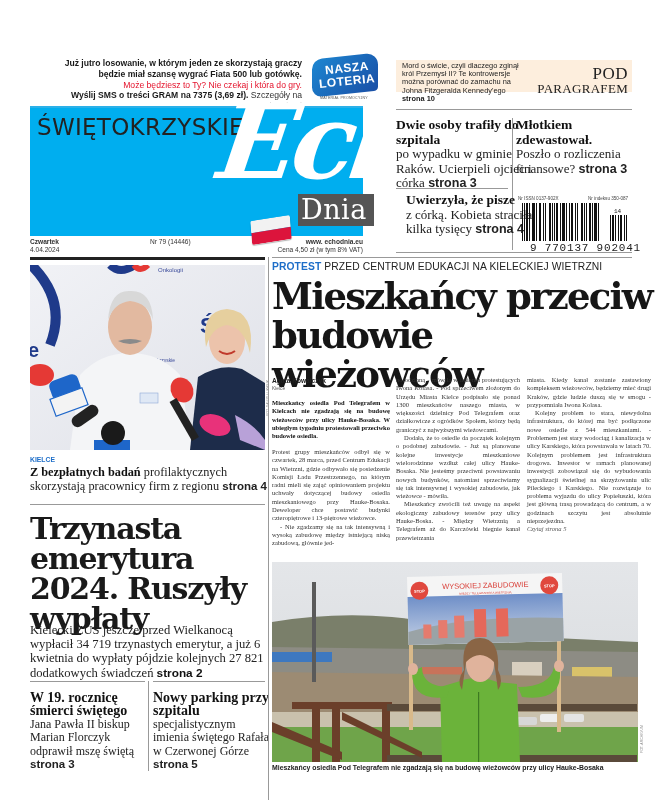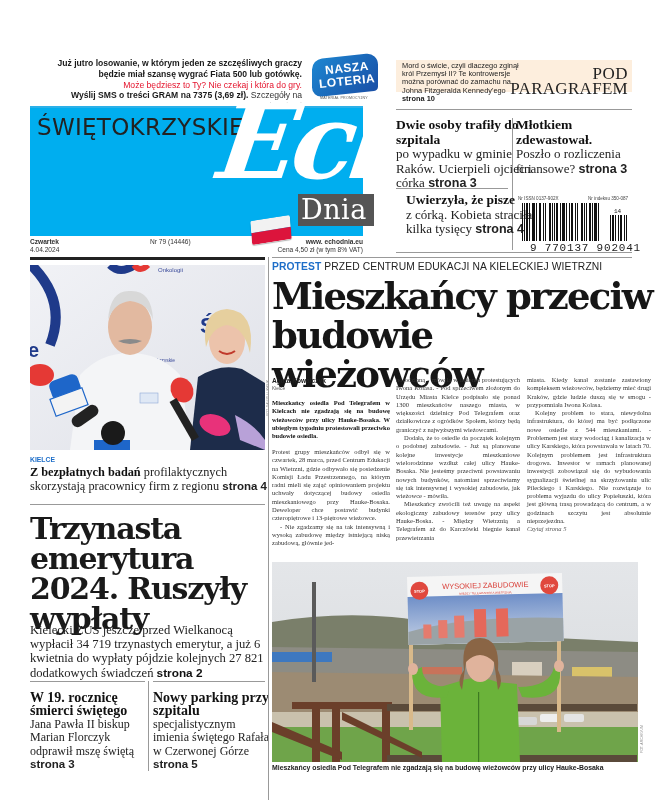--- a/index.html
+++ b/index.html
@@ -20,21 +20,21 @@
     #loteria .t2 { top: 18px; }
     #loteria .mat { position: absolute; left: 8px; top: 40px; font-size: 3.6px; color: #555; letter-spacing: 0.2px; }
     #promo-rule { left: 30px; top: 106px; width: 333px; height: 2px; background: #2bb0e8; }
 
     
     #pod { left: 396px; top: 60px; width: 236px; height: 32px; background: #fdeedd; }
     #pod .txt { position: absolute; left: 6px; top: 2px; width: 120px; font-size: 7.4px; line-height: 8.2px; color: #222; }
     #pod .txt b { font-weight: bold; }
     #pod .brand { position: absolute; right: 4px; top: 6px; text-align: right; font-family: "Liberation Serif", serif; color: #222; line-height: 15px; }
     #pod .brand .l1 { font-size: 17px; letter-spacing: 0.5px; }
-    #pod .brand .l2 { font-size: 17px; letter-spacing: 0.3px; }
+    #pod .brand .l2 { font-size: 13px; letter-spacing: 0.3px; }
     #pod-rule { left: 396px; top: 109px; width: 236px; height: 1px; background: #999; }
 
     
     #mast { left: 30px; top: 108px; width: 333px; height: 128px; background: #00aeef; overflow: visible; }
     #region { position: absolute; left: 7px; top: 6px; font-size: 23px; color: #222; letter-spacing: 0.3px; font-family: "DejaVu Sans", sans-serif; font-weight: normal; }
     #echo { position: absolute; left: 190px; top: -18px; font-family: "DejaVu Serif", serif; font-style: italic; font-weight: bold; font-size: 104px; color: #fff; letter-spacing: -6px; transform: skewX(-8deg); line-height: 1; }
     #dnia { position: absolute; left: 268px; top: 86px; width: 76px; height: 32px; background: #555; color: #fff; font-family: "DejaVu Serif", serif; font-size: 27px; line-height: 32px; padding-left: 3px; letter-spacing: 0.5px; }
     #flag { position: absolute; left: 221px; top: 110px; width: 40px; height: 24px; transform: rotate(-5deg) skewY(-4deg); border-radius: 2px; overflow: hidden; box-shadow: 0 1px 1px rgba(0,0,0,0.3); }
     #flag .w { height: 50%; background: #f2f2f2; }
     #flag .r { height: 50%; background: #dc143c; }
@@ -110,21 +110,21 @@
 
     
     #photo2 { left: 272px; top: 562px; width: 366px; height: 200px; overflow: hidden; }
     #credit2 { left: 640px; top: 725px; font-size: 3.5px; color: #888; writing-mode: vertical-rl; transform: rotate(180deg); }
     #caption { left: 272px; top: 764px; width: 380px; font-size: 6.9px; font-weight: bold; color: #222; }
   </style>
 </head>
 <body>
 
 <div id="promo" class="abs">
-  <div class="b">Już jutro losowanie, w którym jeden ze szczęśliwych graczy</div>
+  <div class="b">Już jutro losowanie, w którym jeden ze skorzystają graczy</div>
   <div class="b">będzie miał szansę wygrać Fiata 500 lub gotówkę.</div>
   <div class="red">Może będziesz to Ty? Nie czekaj i która do gry.</div>
   <div><span class="b">Wyślij SMS o treści GRAM na 7375 (3,69 zł).</span><span class="grey"> Szczegóły na naszaloteria.pl</span></div>
 </div>
 <div id="loteria" class="abs">
   <div class="bubble"></div>
   <div class="t t1">NASZA</div>
   <div class="t t2">LOTERIA</div>
   <div class="mat">MATERIAŁ PROMOCYJNY</div>
 </div>

